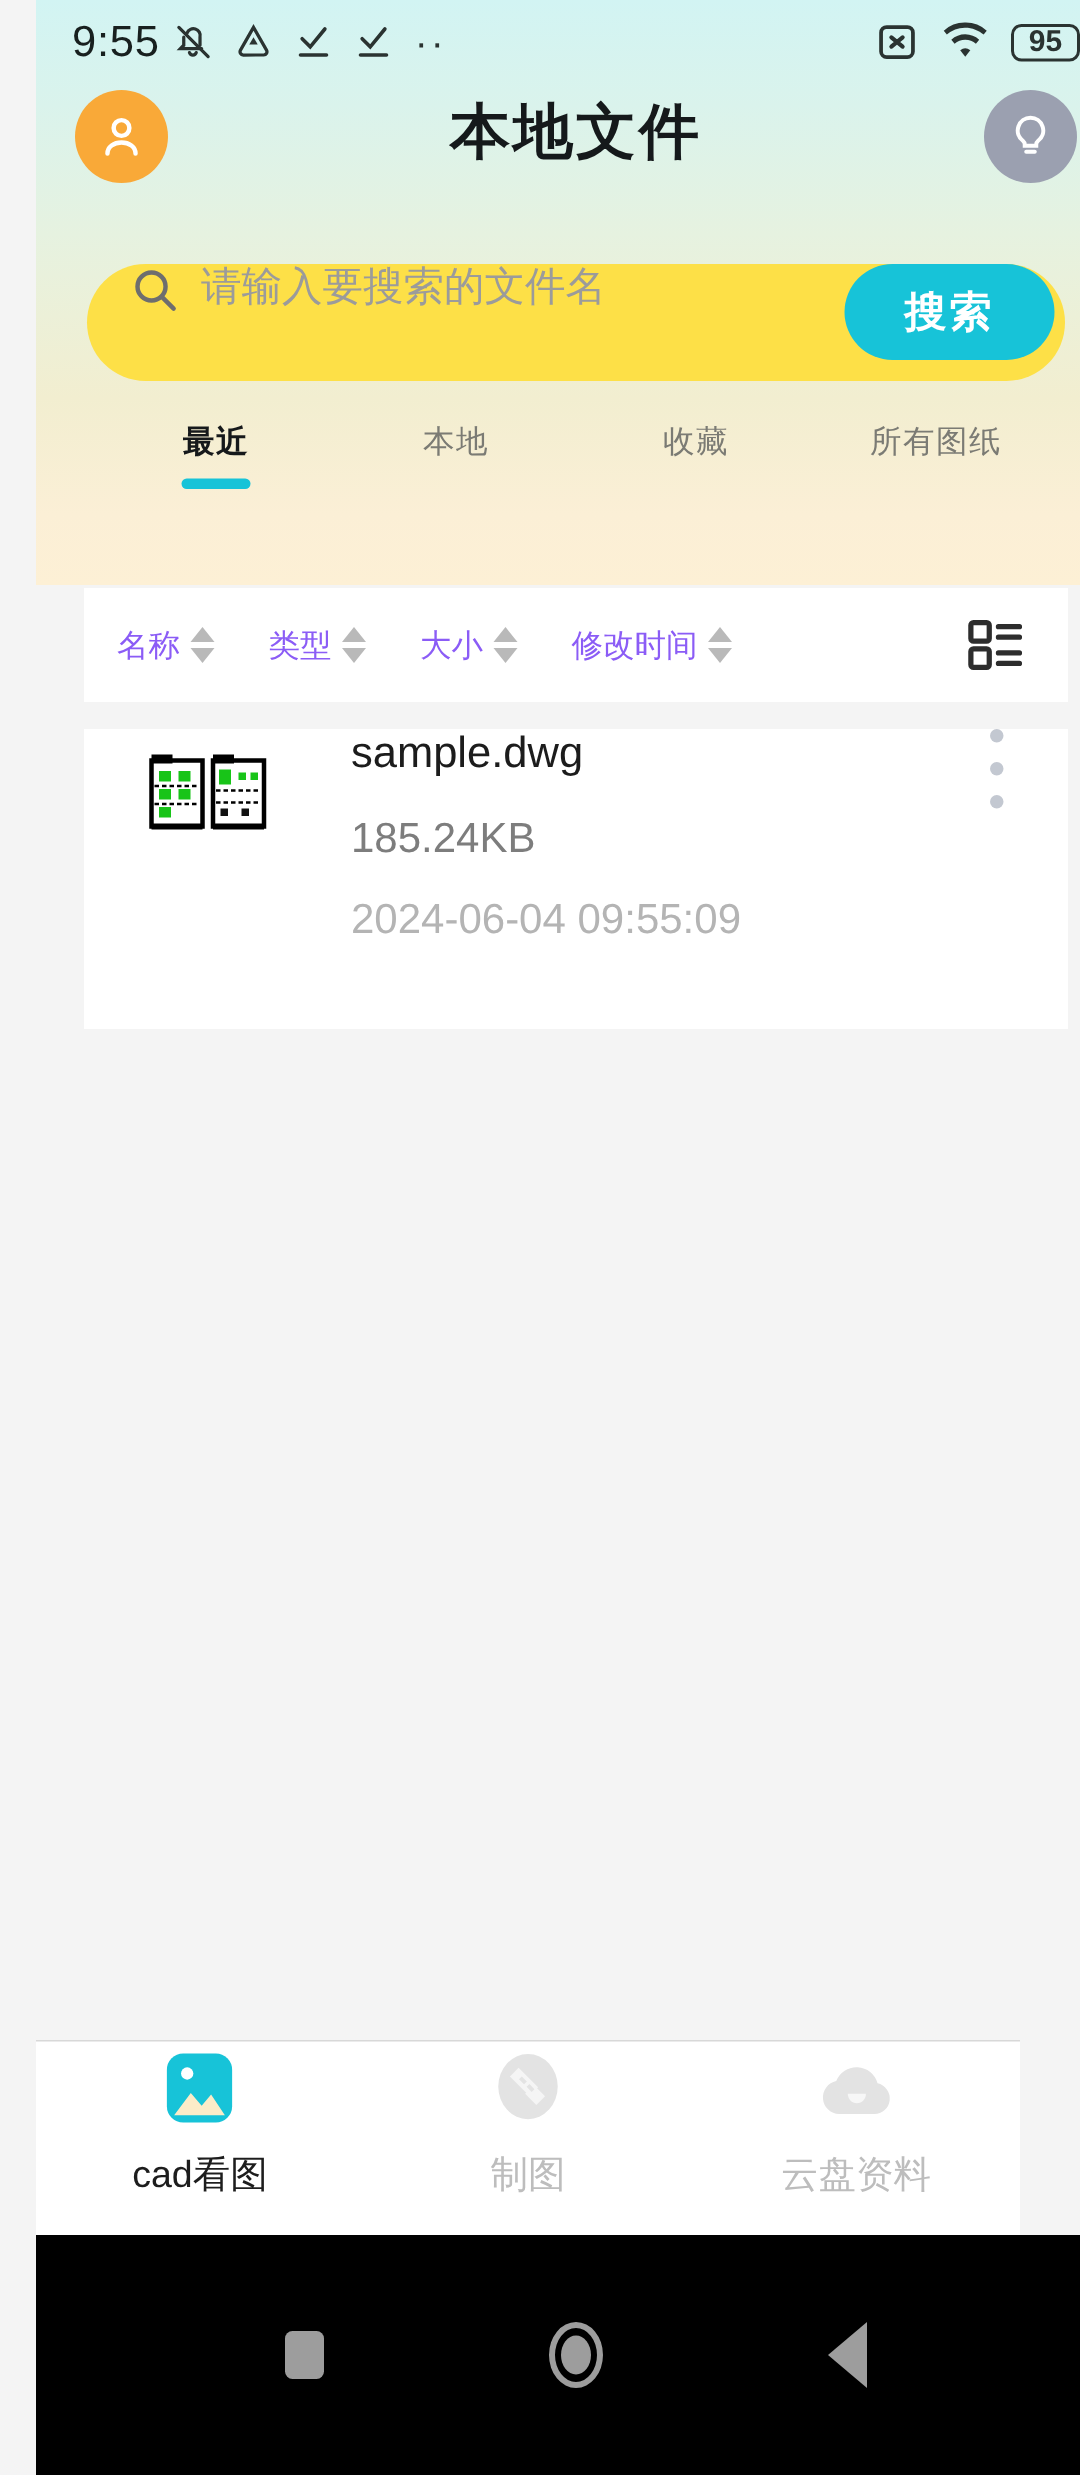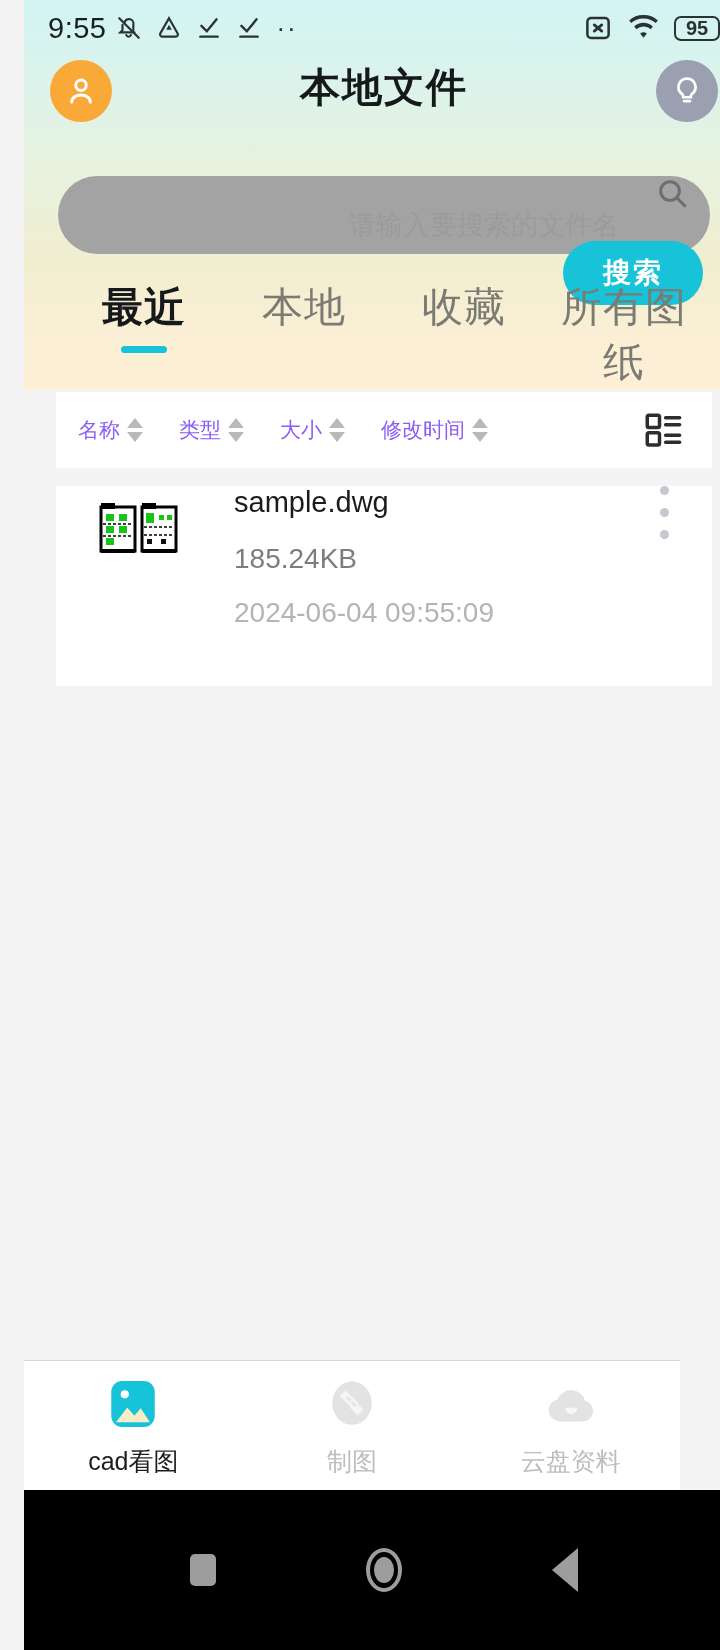--- a/index.html
+++ b/index.html
@@ -48,22 +48,22 @@
     letter-spacing:2px;
   }
   .bulb-btn{
     width:62px; height:62px; border-radius:50%; background:#9ba0b0;
     display:flex; align-items:center; justify-content:center; flex:0 0 auto;
   }
 
   
   .searchwrap{
     position:absolute; top:176px; left:34px; width:652px; height:78px;
-    background:#a3a3a3; border-radius:39px; display:flex; align-items:flex-end;
-    padding-left:28px; padding-right:7px;flex-direction:column;
+    background:#fde047; border-radius:39px; display:flex; align-items:flex-start;
+    padding-left:28px; padding-right:7px;
   }
   .search-icon{ flex:0 0 auto; margin-right:14px; }
   .search-input{
     flex:1; border:none; outline:none; background:transparent;
     font-family:"Liberation Sans","DejaVu Sans",sans-serif;
     font-size:27px; color:#2b2b2b;
   }
   .search-input::placeholder{ color:#9b9b9b; }
   .search-btn{
     flex:0 0 auto; width:140px; height:64px; border:none; border-radius:32px;
@@ -71,21 +71,21 @@
     font-family:"Liberation Sans","DejaVu Sans",sans-serif; letter-spacing:2px;
     cursor:pointer;
   }
 
   
   .tabs{
     position:absolute; top:272px; left:0; width:720px; height:90px;
     display:flex; align-items:flex-start; padding:0 40px;
   }
   .tab{ position:relative; flex:1; text-align:center; padding-top:8px; cursor:pointer; }
-  .tab .tab-label{ font-size:41px; color:#7b7b74; letter-spacing:1px; }
+  .tab .tab-label{ font-size:21px; color:#7b7b74; letter-spacing:1px; }
   .tab.active .tab-label{ color:#16191b; font-weight:700; }
   .tab .underline{
     position:absolute; left:50%; transform:translateX(-50%); bottom:-18px;
     width:46px; height:7px; border-radius:4px; background:#17c3d8;
   }
 
   
   .content{ position:absolute; top:390px; left:0; width:720px; height:1000px; background:#f4f4f4; }
 
   .sortbar{
@@ -108,21 +108,21 @@
   .fname{ font-size:29px; color:#1c1c1c; margin-bottom:24px; }
   .fsize{ font-size:28px; color:#7d7d7d; margin-bottom:22px; }
   .fdate{ font-size:28px; color:#b4b4b4; }
   .kebab{ flex:0 0 auto; width:40px; display:flex; flex-direction:column; align-items:center; gap:13px; margin-right:6px; cursor:pointer; }
   .kebab i{ display:block; width:9px; height:9px; border-radius:50%; background:#c3c8d1; }
 
   
   .bottomnav{
     position:absolute; bottom:160px; left:0; width:656px; height:130px;
     background:#ffffff; border-top:1px solid #d8d8d8;
-    display:flex; align-items:center;
+    display:flex; align-items:flex-start;
   }
   .nav-item{ flex:1; display:flex; flex-direction:column; align-items:center; gap:10px; cursor:pointer; }
   .nav-ico{ width:62px; height:62px; display:flex; align-items:center; justify-content:center; }
   .nav-label{ font-size:25px; color:#bdbdbd; }
   .nav-item.active .nav-label{ color:#1d1d1d; }
 
   
   .sysnav{
     position:absolute; bottom:0; left:0; width:720px; height:160px; background:#000000;
     display:flex; align-items:center; justify-content:center; gap:150px;

